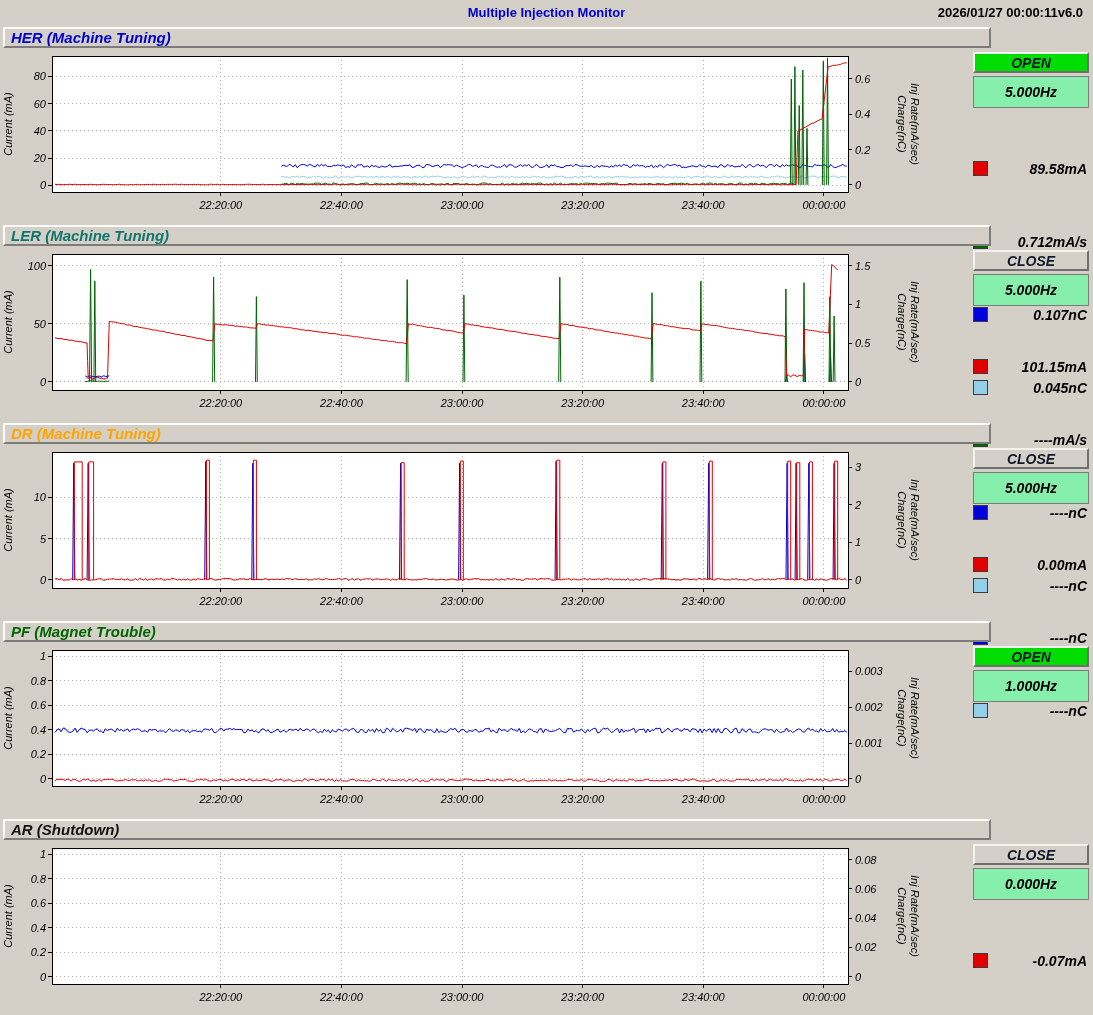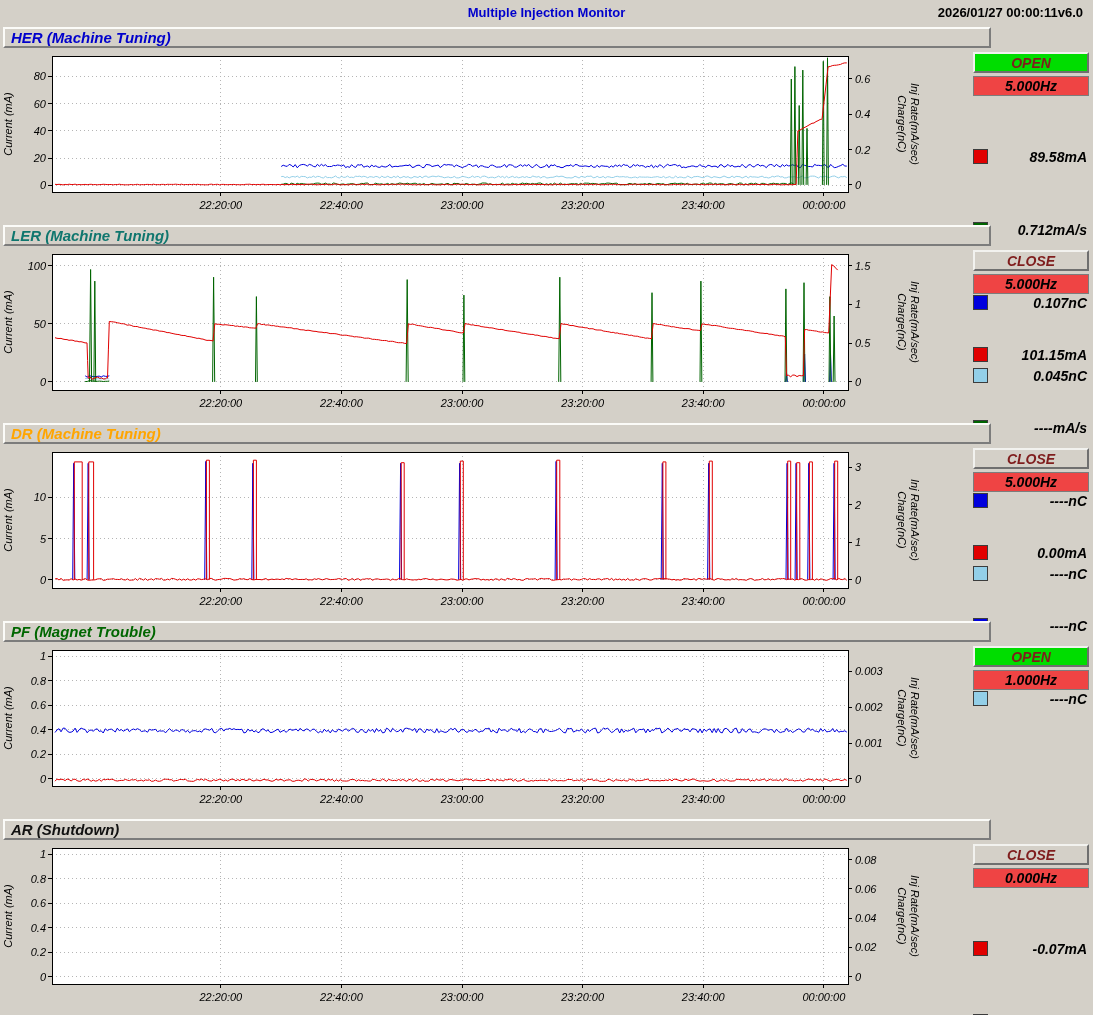--- a/index.html
+++ b/index.html
@@ -26,25 +26,25 @@
     border:2px solid;border-color:#fbfbf8 #7c7c7c #7c7c7c #fbfbf8;
     display:flex;align-items:center;padding-left:6px;
     font-style:italic;font-weight:bold;font-size:15px;
   }
   .chart-host{position:absolute;left:0;top:24px;}
   .info{position:absolute;top:25px;right:4px;width:116px;}
   .status{
     box-sizing:border-box;height:21px;margin-bottom:3px;
     border:2px solid;border-color:#f2f2ef #6f6f6f #6f6f6f #f2f2ef;
     display:flex;align-items:center;justify-content:center;
-    font-style:italic;font-weight:bold;font-size:14px;color:#7f1d1d;
+    font-style:italic;font-weight:bold;font-size:14px;color:#0f172a;
   }
   .freq{
-    box-sizing:border-box;height:20px;margin-bottom:0;
-    background:#ef4444;border:1px solid #7c7c7c;
+    box-sizing:border-box;height:32px;margin-bottom:0;
+    background:#86efac;border:1px solid #7c7c7c;
     display:flex;align-items:center;justify-content:center;
     font-style:italic;font-weight:bold;font-size:14px;color:#000;
   }
   .reading{
     height:25px;display:flex;align-items:center;
     font-style:italic;font-weight:bold;font-size:14px;color:#000;margin-top:48px;
   }
   .swatch{width:15px;height:15px;box-sizing:border-box;border:1px solid #3c3c3c;flex:0 0 15px;}
   .rval{flex:1;text-align:right;padding-right:2px;}
 </style>

